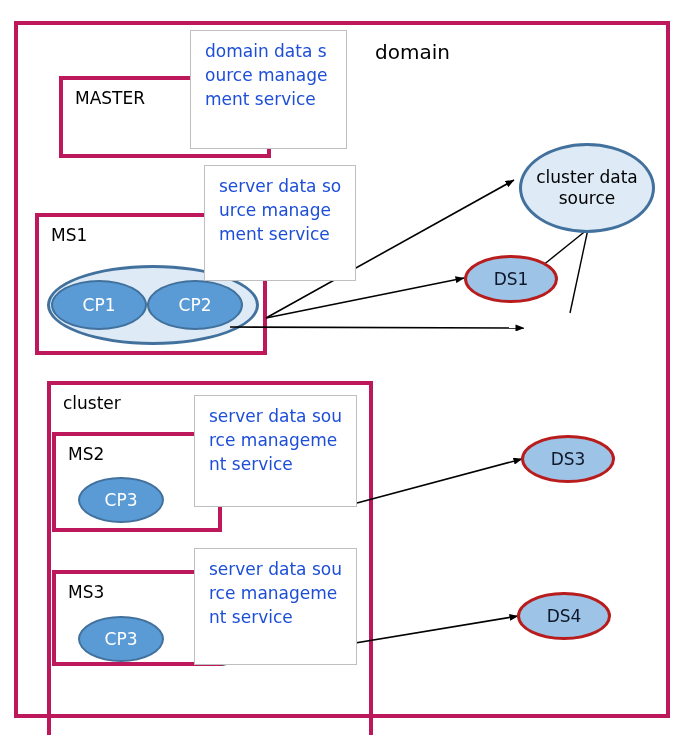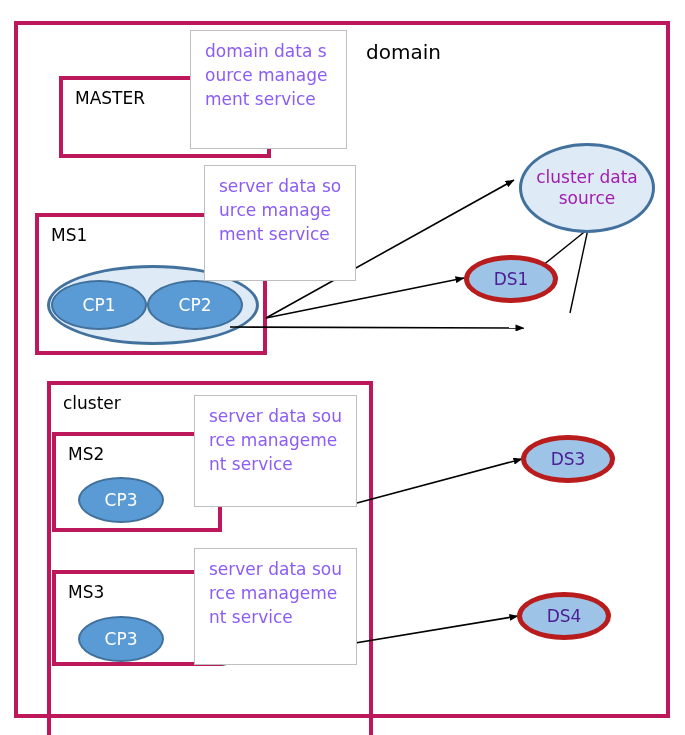--- a/index.html
+++ b/index.html
@@ -38,21 +38,21 @@
     color: #000000;
     white-space: nowrap;
   }
   .service-box {
     position: absolute;
     box-sizing: border-box;
     border: 1px solid #BFBFBF;
     background: #ffffff;
     font-size: 17px;
     line-height: 1.42;
-    color: #8b5cf6;
+    color: #1d4ed8;
     padding: 8px 10px 6px 14px;
     word-break: break-all;
   }
   .domain-title {
     position: absolute;
     font-size: 20px;
     color: #000000;
     white-space: nowrap;
   }
   .ellipse {
@@ -66,43 +66,43 @@
     line-height: 1.22;
   }
   .ell-cp {
     background: #5B9BD5;
     border: 2px solid #41719C;
     color: #ffffff;
     font-size: 17px;
   }
   .ell-ds {
     background: #9DC3E6;
-    border: 5px solid #b91c1c;
-    color: #4c1d95;
+    border: 3px solid #b91c1c;
+    color: #0f172a;
     font-size: 17px;
   }
   .ell-group {
     background: #DEEBF7;
     border: 3px solid #41719C;
   }
   .ell-cds {
     background: #DEEBF7;
     border: 3px solid #41719C;
-    color: #a21caf;
+    color: #000000;
     font-size: 17px;
   }
 </style>
 </head>
 <body>
 
 <div id="canvas">
 
   <div class="node-box" style="left:14px; top:21px; width:656px; height:697px;"></div>
 
-  <div class="domain-title" style="left:366px; top:40px;">domain</div>
+  <div class="domain-title" style="left:375px; top:40px;">domain</div>
 
   <div class="node-box" style="left:59px; top:76px; width:212px; height:82px;">
     <span class="box-label">MASTER</span>
   </div>
 
   <div class="node-box" style="left:35px; top:213px; width:232px; height:142px;">
     <span class="box-label">MS1</span>
   </div>
 
   <div class="node-box" style="left:47px; top:381px; width:326px; height:410px;">

